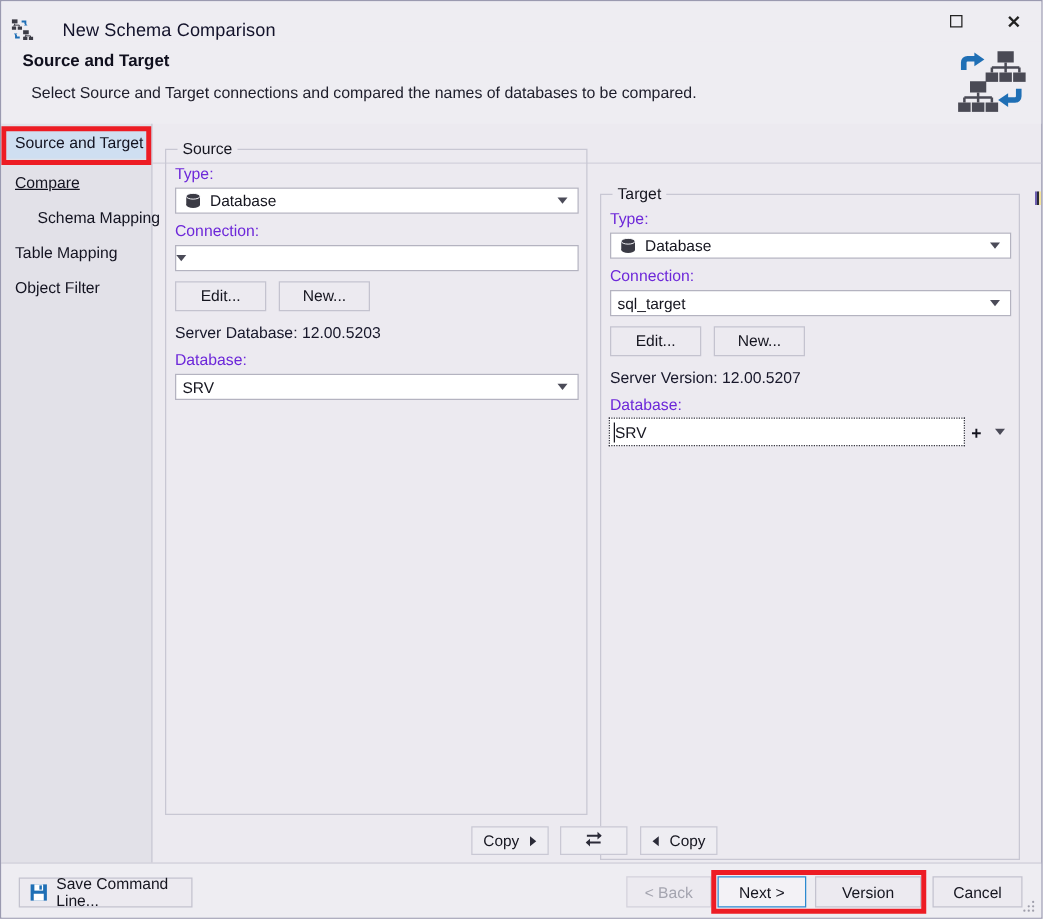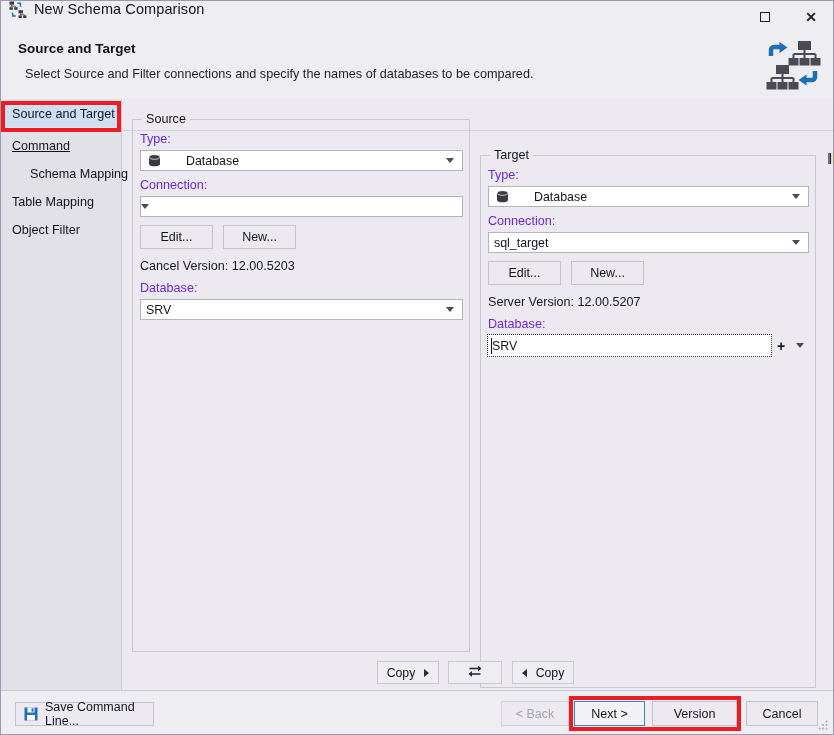--- a/index.html
+++ b/index.html
@@ -25,21 +25,22 @@
     overflow: hidden;
   }
 
   
   #titlebar {
     position: absolute;
     left: 0; top: 0;
     width: 834px; height: 32px;
     background: #eeedf2;
     display: flex;
-    align-items: flex-start;
+    align-items: flex-end;
+    gap: 16px;
   }
   #title-icon {
     margin-left: 8px;
     width: 18px; height: 18px;
     position: relative;
   }
   #title-text {
     margin-left: 7px;
     font-size: 14.5px;
     color: #12122a;
@@ -168,21 +169,21 @@
     align-items: center;
   }
   .combo .val {
     flex: 1;
     padding-left: 5px;
     font-size: 12.4px;
     color: #15151f;
     white-space: nowrap;
     overflow: hidden;
   }
-  .combo .val.withicon { padding-left: 45px; }
+  .combo .val.withicon { padding-left: 27px; }
   .arrow-dn {
     width: 0; height: 0;
     border-left: 4.5px solid transparent;
     border-right: 4.5px solid transparent;
     border-top: 5px solid #4b4b58;
     margin-right: 8px;
   }
   .dbicon {
     position: absolute;
     left: 6px; top: 3px;
@@ -371,21 +372,21 @@
     <div class="winbtn" id="btn-max">
       <span class="sq"></span>
     </div>
     <div class="winbtn" id="btn-close">
       <span class="xg">✕</span>
     </div>
   </div>
 
   <div id="header">
     <div id="header-title">Source and Target</div>
-    <div id="header-sub">Select Source and Filter connections and specify the names of databases to be compared.</div>
+    <div id="header-sub">Select Source and Target connections and compared the names of databases to be compared.</div>
     <div id="header-icon">
       <svg viewBox="0 0 56 52" width="56" height="52">
 
         <rect x="33" y="2" width="13" height="9" fill="#4a4a55"></rect>
         <path d="M39.5 11 v4 M28.5 15 h22 M28.5 15 v4 M50.5 15 v4 M39.5 15 v4" stroke="#4a4a55" stroke-width="2" fill="none"></path>
         <rect x="23.5" y="19" width="10" height="7.5" fill="#4a4a55"></rect>
         <rect x="34.5" y="19" width="10" height="7.5" fill="#4a4a55"></rect>
         <rect x="45.5" y="19" width="10" height="7.5" fill="#4a4a55"></rect>
 
         <path d="M6 17 v-6 a3 3 0 0 1 3 -3 h8" stroke="#1f6fb5" stroke-width="4.5" fill="none"></path>
@@ -402,21 +403,21 @@
       </svg>
     </div>
     <div id="header-sep"></div>
   </div>
 
   <div id="nav">
     <div class="nav-item selected" style="top:2px;">
       <span class="lbl">Source and Target</span>
     </div>
     <div class="nav-item linked" style="top:34px;">
-      <span class="lbl">Command</span>
+      <span class="lbl">Compare</span>
     </div>
     <div class="nav-item" style="top:62px;margin-left:18px;">
       <span class="lbl">Schema Mapping</span>
     </div>
     <div class="nav-item" style="top:118px;">
       <span class="lbl">Object Filter</span>
     </div>
     <div class="nav-item" style="top:90px;">
       <span class="lbl">Table Mapping</span>
     </div>
@@ -445,21 +446,21 @@
       <span class="arrow-dn"></span>
     </div>
 
     <div class="btn" style="left:7px; top:105px; width:73px;">
       <span>Edit...</span>
     </div>
     <div class="btn" style="left:90px; top:105px; width:73px;">
       <span>New...</span>
     </div>
 
-    <div class="srvver" style="left:7px; top:139px;">Cancel Version: 12.00.5203</div>
+    <div class="srvver" style="left:7px; top:139px;">Server Database: 12.00.5203</div>
 
     <div class="fieldlabel" style="left:7px; top:161px;">Database:</div>
     <div class="combo" style="left:7px; top:179px; width:323px;">
       <span class="val">SRV</span>
       <span class="arrow-dn"></span>
     </div>
   </div>
 
   <div class="groupbox" id="group-target">
     <div class="group-label">Target</div>

